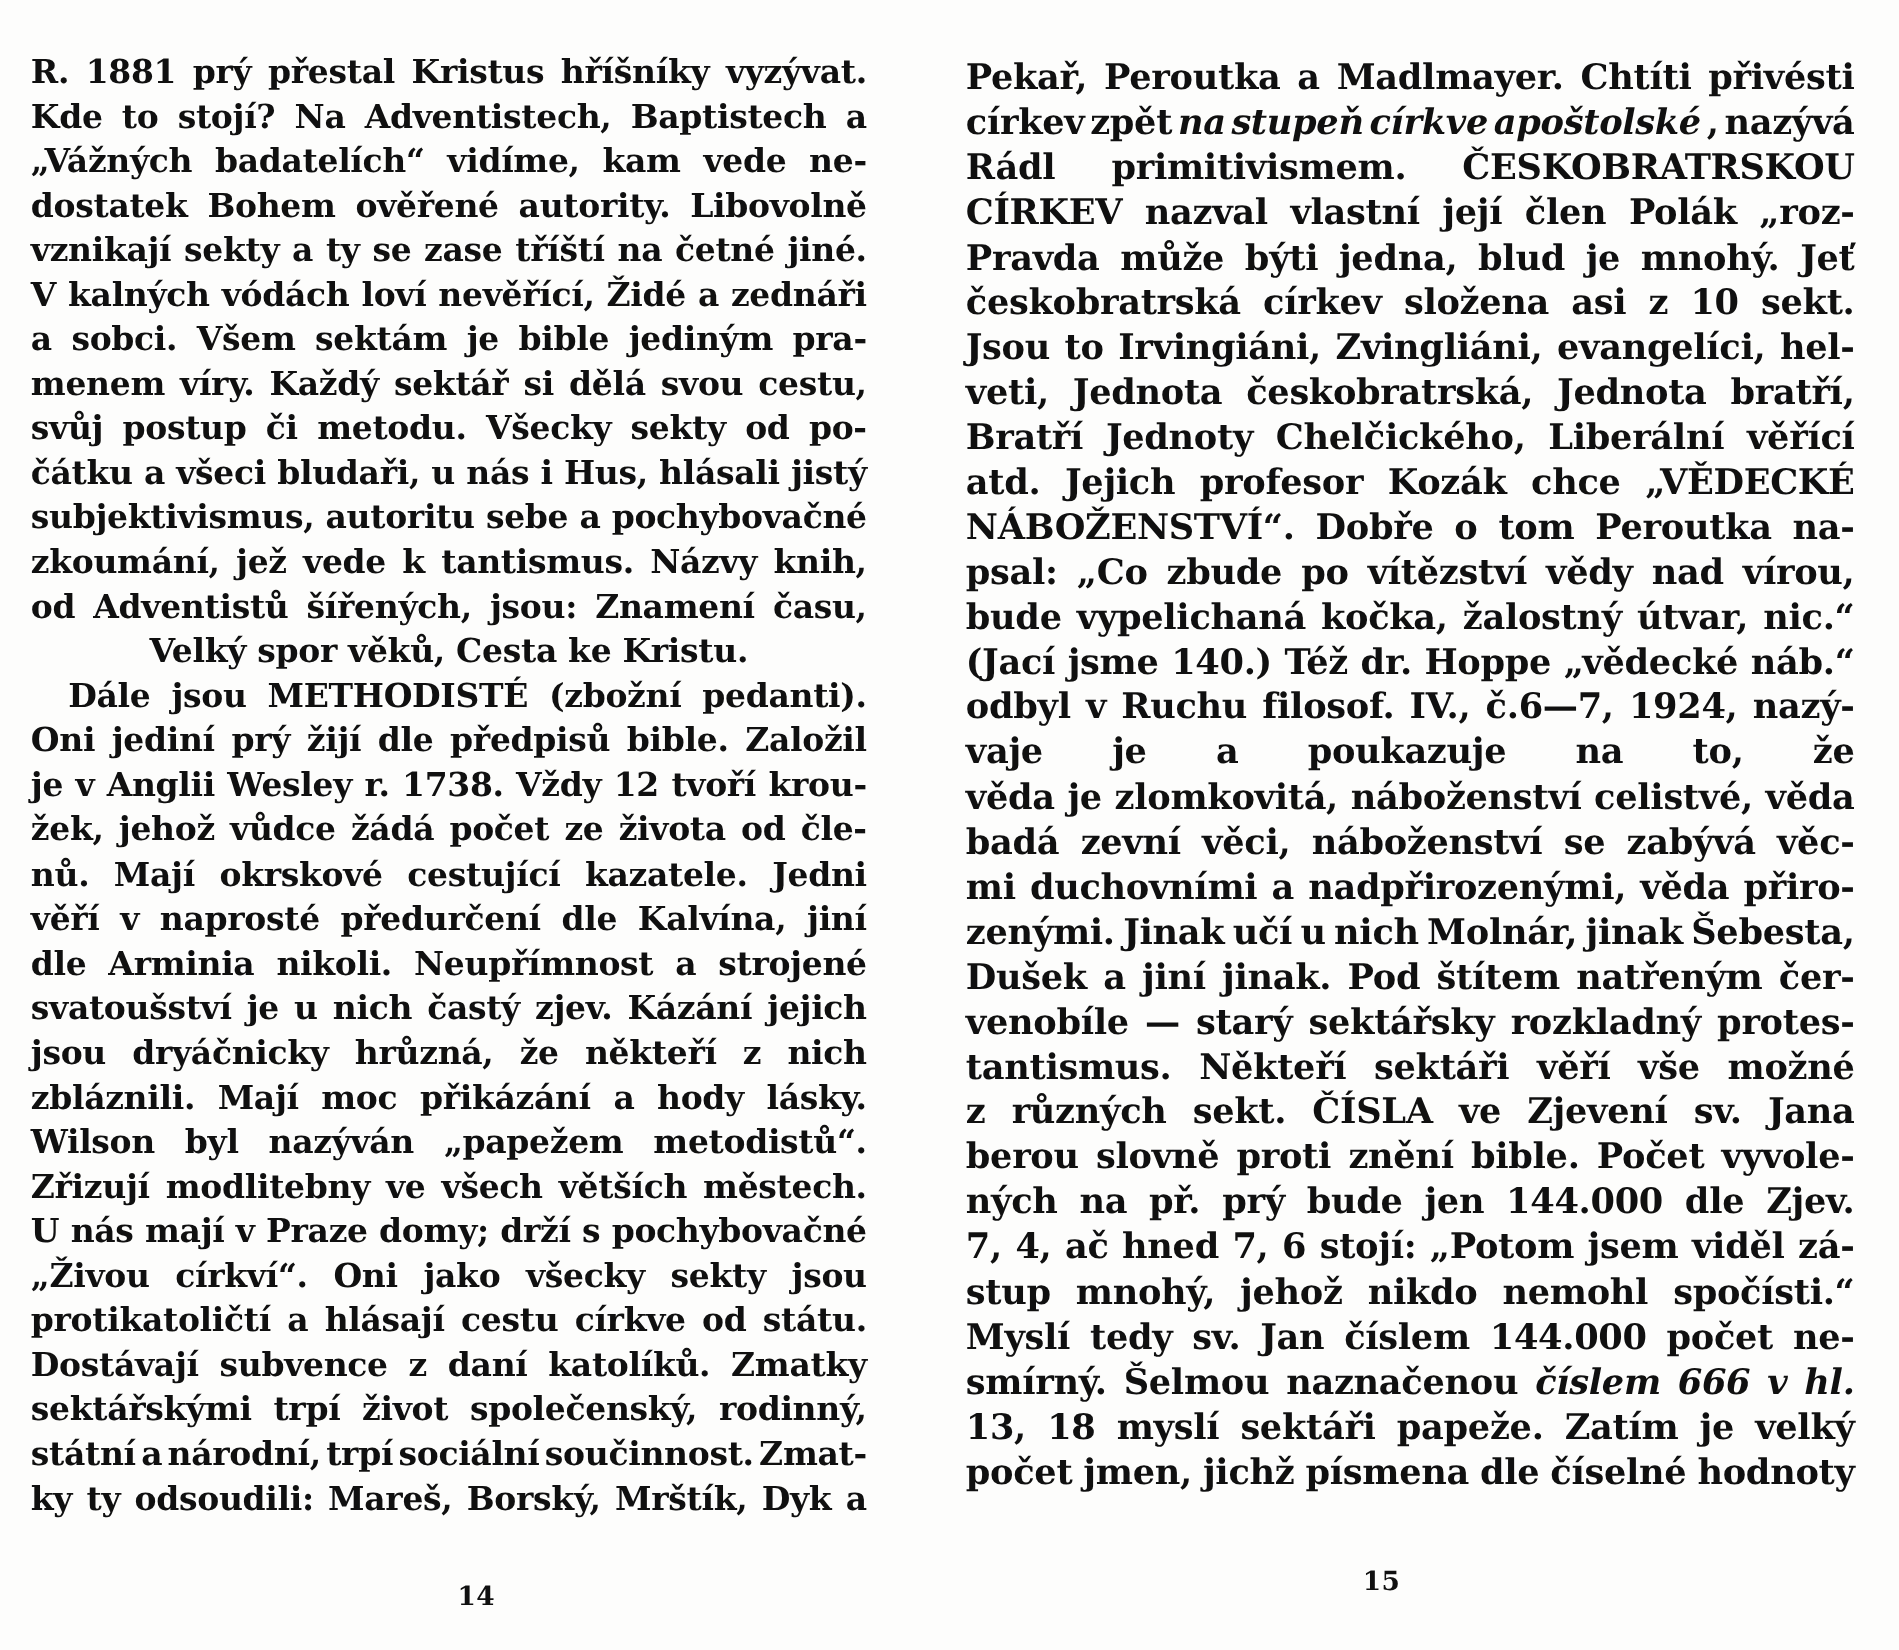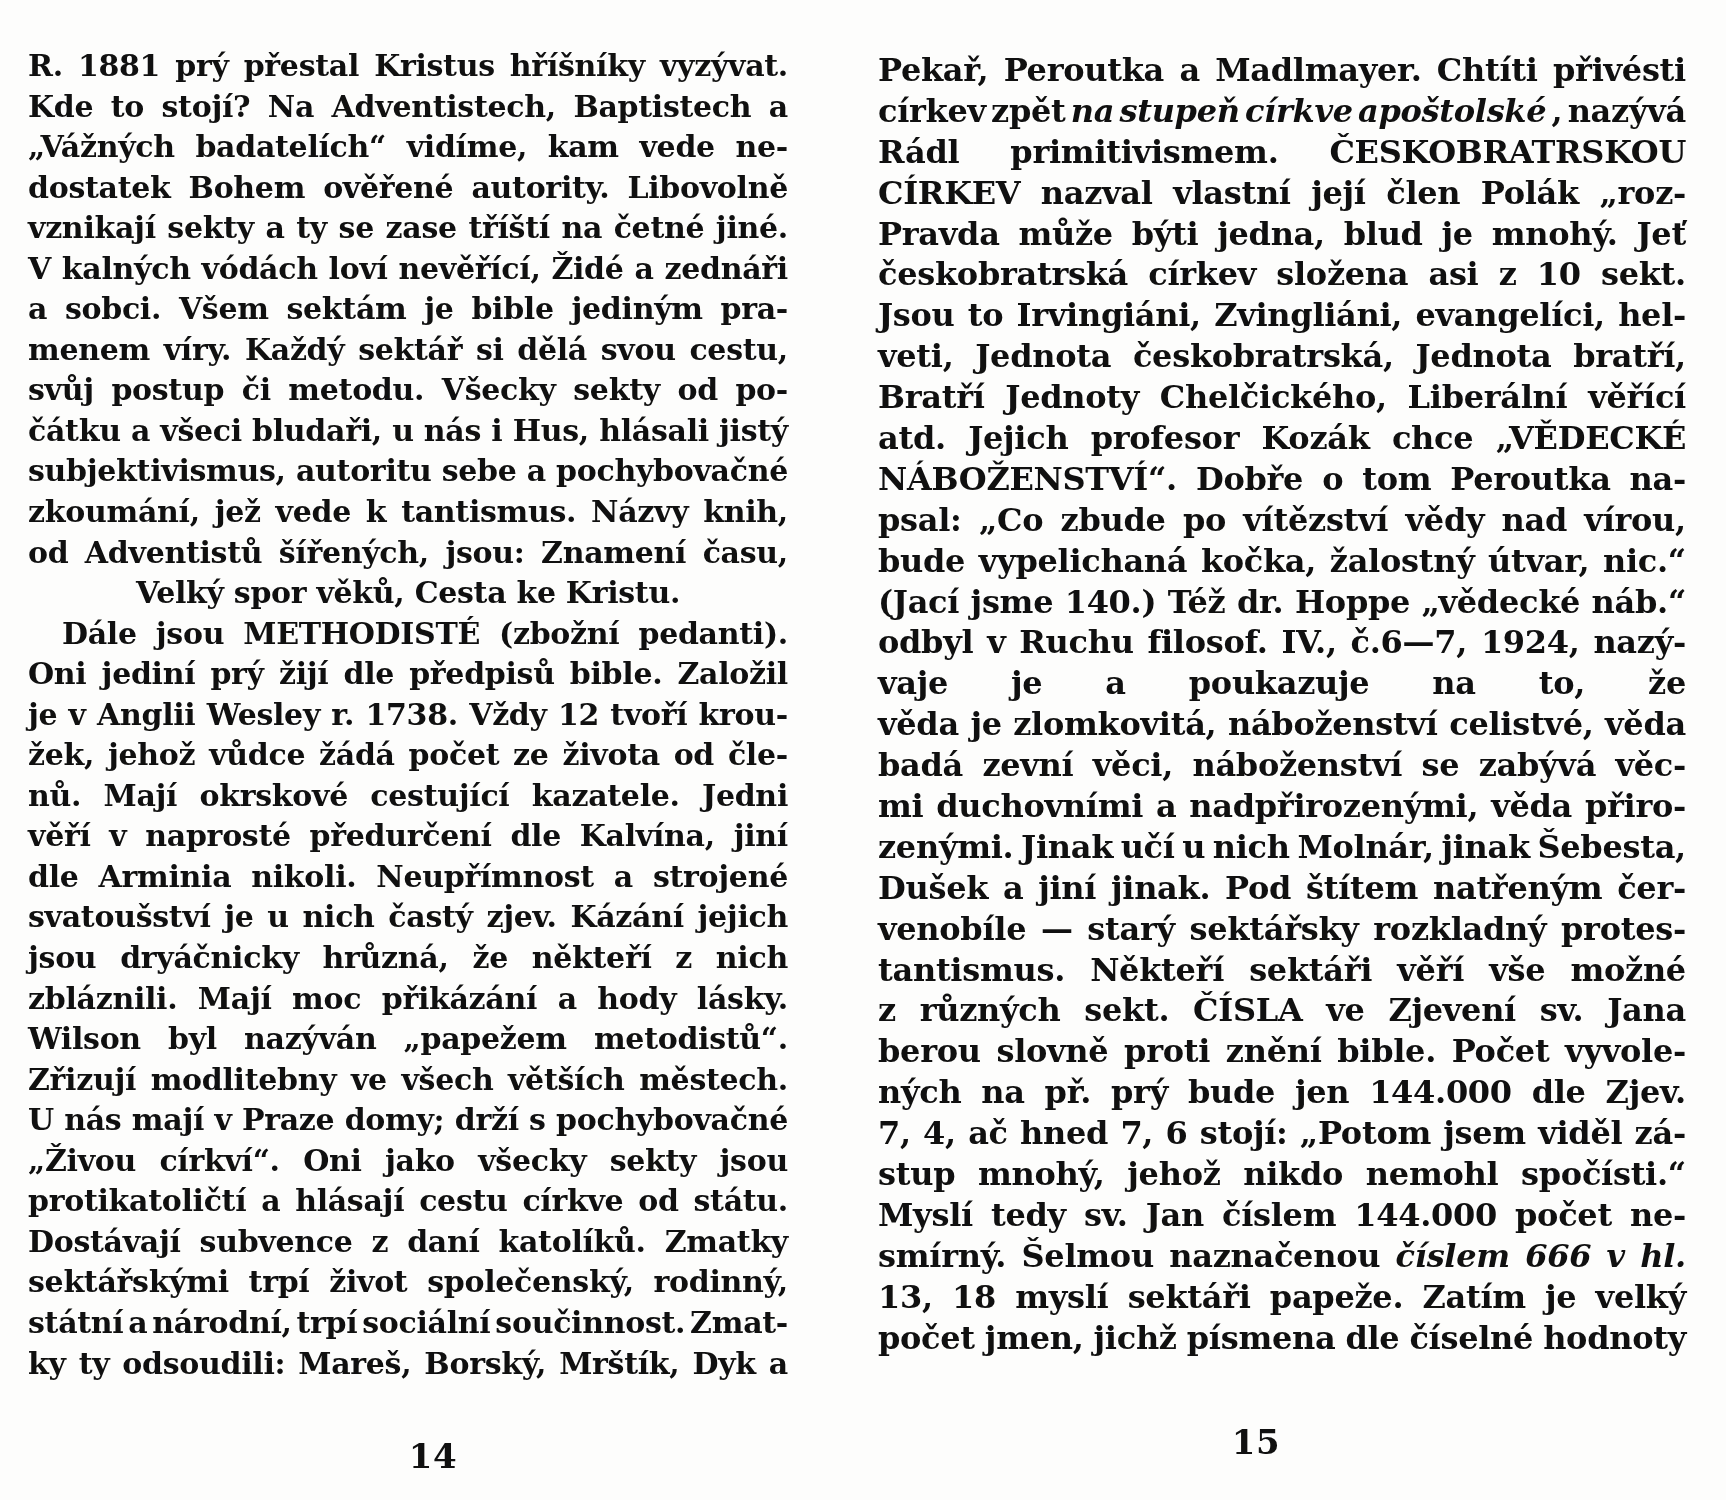--- a/index.html
+++ b/index.html
@@ -27,21 +27,21 @@
   }
   .line.nojust { display: block; text-align: center; }
   .line.indent { padding-left: 34px; text-align: right; }
   .line span { display: inline-block; }
   .line span.it { font-style: italic; }
 
   .pagenum {
     position: absolute;
     width: 100%;
     text-align: center;
-    font-size: 34px;
+    font-size: 24px;
     letter-spacing: 0.5px;
   }
   #page-left  .pagenum { top: 1390px; transform: translateX(25px); }
   #page-right .pagenum { top: 1372px; transform: translateX(-26px); }
 </style>
 </head>
 <body>
 
 <div class="page" id="page-left">
   <div class="lines">

